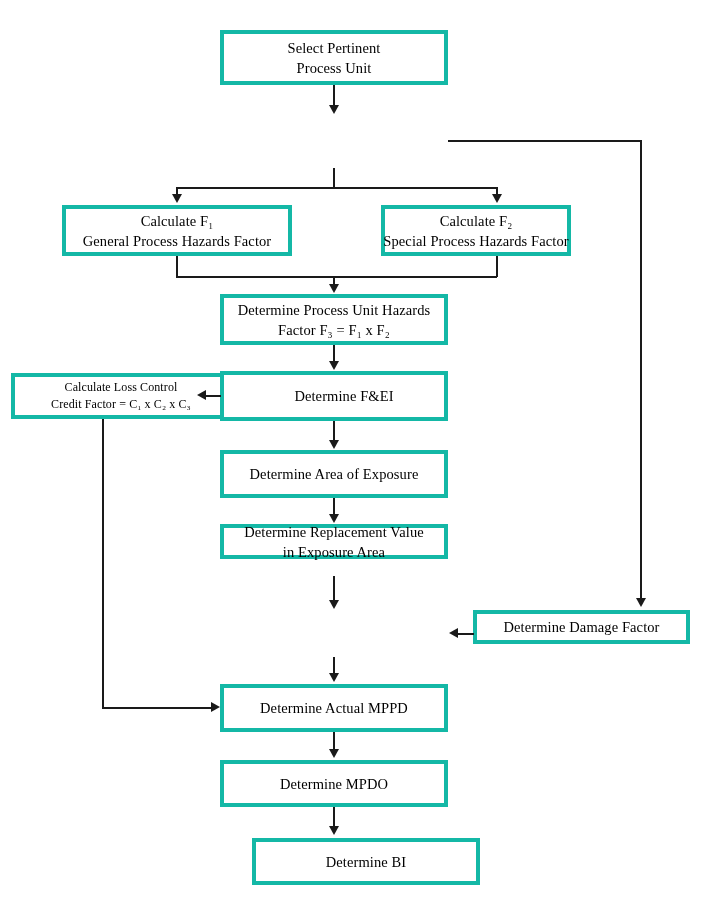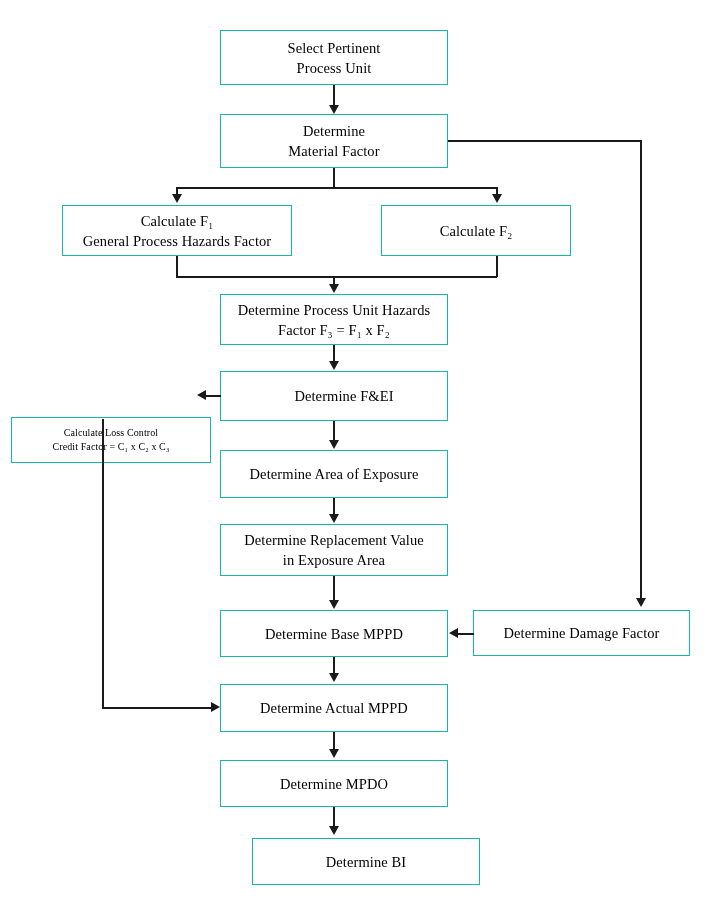--- a/index.html
+++ b/index.html
@@ -11,21 +11,21 @@
     position: relative;
     width: 706px;
     height: 898px;
     background: #ffffff;
     font-family: "Liberation Serif", "DejaVu Serif", serif;
     overflow: hidden;
   }
   .node {
     position: absolute;
     box-sizing: border-box;
-    border: 1px solid #14b8a6;
+    border: 4px solid #14b8a6;
     background: #ffffff;
     display: flex;
     flex-direction: column;
     align-items: center;
     justify-content: center;
     color: #000000;
     font-size: 14.5px;
     line-height: 1.38;
     text-align: center;
     letter-spacing: 0.1px;
@@ -63,62 +63,56 @@
 </head>
 <body>
 
 <div id="canvas">
 
   <div class="node" style="left:220px; top:30px; width:228px; height:55px;">
     <span class="ln">Select Pertinent</span>
     <span class="ln">Process Unit</span>
   </div>
 
-  <div class="node" style="left:220px; top:114px; width:228px; height:54px;">
-    <span class="ln">Determine</span>
-    <span class="ln">Material Factor</span>
-  </div>
 
   <div class="node" style="left:62px; top:205px; width:230px; height:51px;">
     <span class="ln">Calculate F₁</span>
     <span class="ln">General Process Hazards Factor</span>
   </div>
 
   <div class="node" style="left:381px; top:205px; width:190px; height:51px;">
     <span class="ln">Calculate F₂</span>
+    <span class="ln">Special Process Hazards Factor</span>
   </div>
 
   <div class="node" style="left:220px; top:294px; width:228px; height:51px;">
     <span class="ln">Determine Process Unit Hazards</span>
     <span class="ln">Factor   F₃ = F₁ x F₂</span>
   </div>
 
-  <div class="node" style="left:11px; top:373px; width:200px; height:46px; font-size:10px;margin-top:44px;">
+  <div class="node" style="left:11px; top:373px; width:220px; height:46px; font-size:12px;">
     <span class="ln">Calculate Loss Control</span>
     <span class="ln">Credit Factor = C₁ x C₂ x C₃</span>
   </div>
 
   <div class="node" style="left:220px; top:371px; width:228px; height:50px;padding-left:20px;">
     <span class="ln">Determine F&amp;EI</span>
   </div>
 
   <div class="node" style="left:220px; top:450px; width:228px; height:48px;">
     <span class="ln">Determine Area of Exposure</span>
   </div>
 
-  <div class="node" style="left:220px; top:524px; width:228px; height:52px;">
+  <div class="node" style="left:220px; top:524px; width:228px; height:35px;">
     <span class="ln">Determine Replacement Value</span>
     <span class="ln">in Exposure Area</span>
   </div>
 
-  <div class="node" style="left:220px; top:610px; width:228px; height:47px;">
-    <span class="ln">Determine Base MPPD</span>
-  </div>
 
-  <div class="node" style="left:473px; top:610px; width:217px; height:46px;">
+  <div class="node" style="left:473px; top:610px; width:217px; height:34px;">
     <span class="ln">Determine Damage Factor</span>
   </div>
 
   <div class="node" style="left:220px; top:684px; width:228px; height:48px;">
     <span class="ln">Determine Actual MPPD</span>
   </div>
 
   <div class="node" style="left:220px; top:760px; width:228px; height:47px;">
     <span class="ln">Determine MPDO</span>
   </div>

